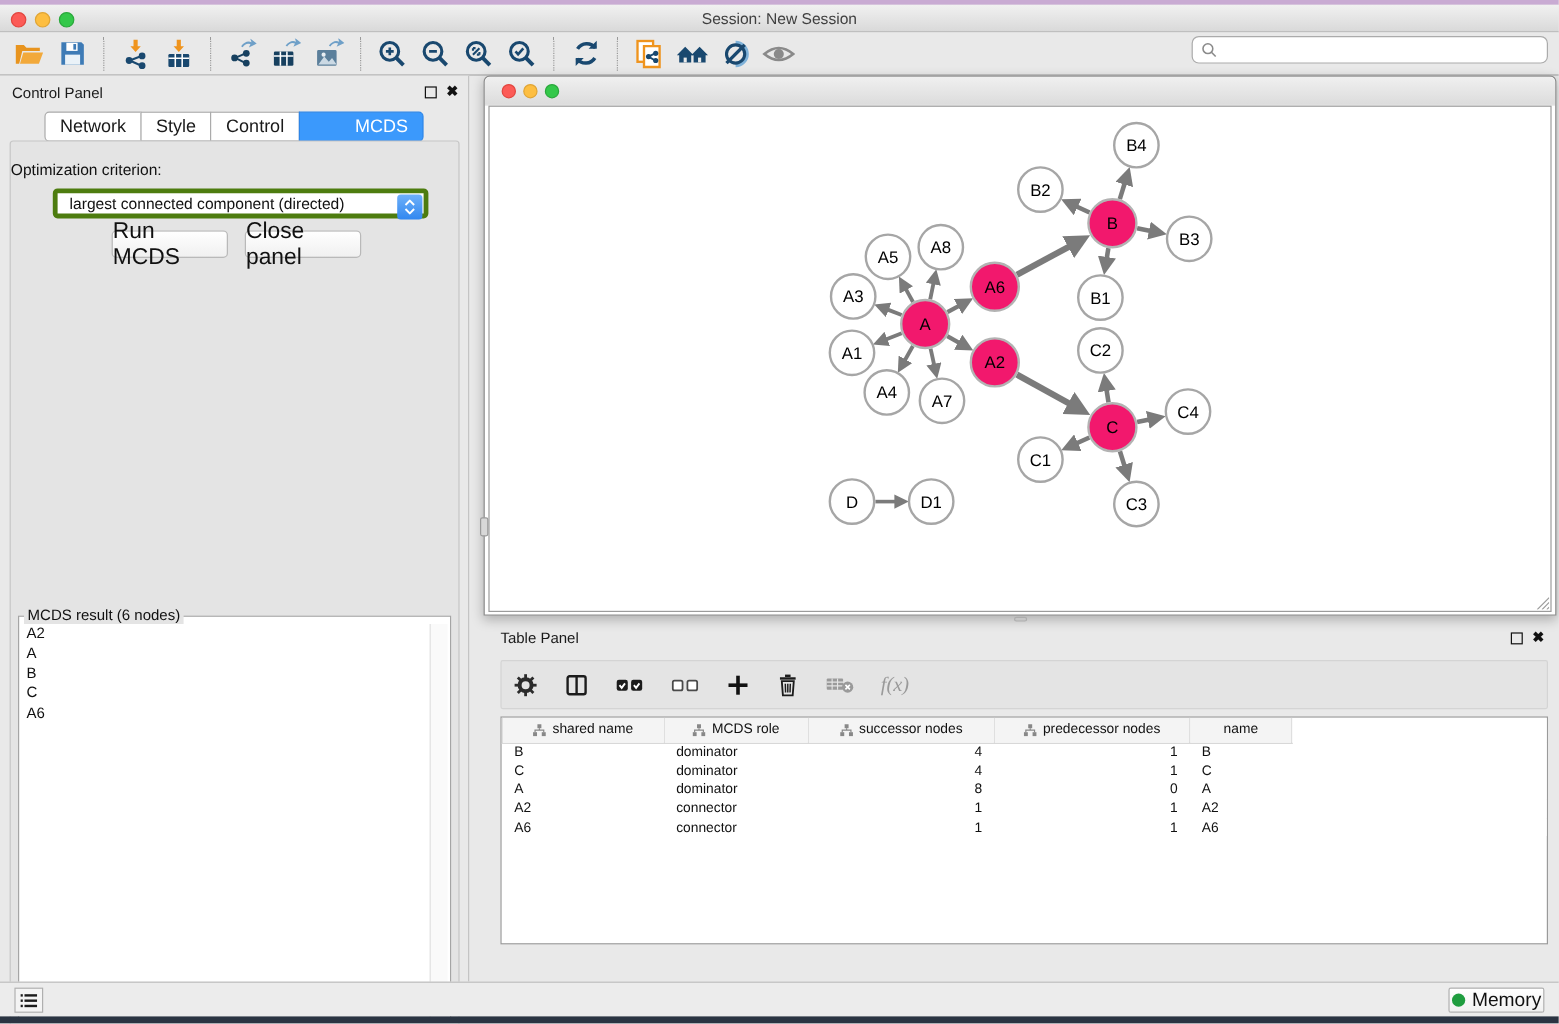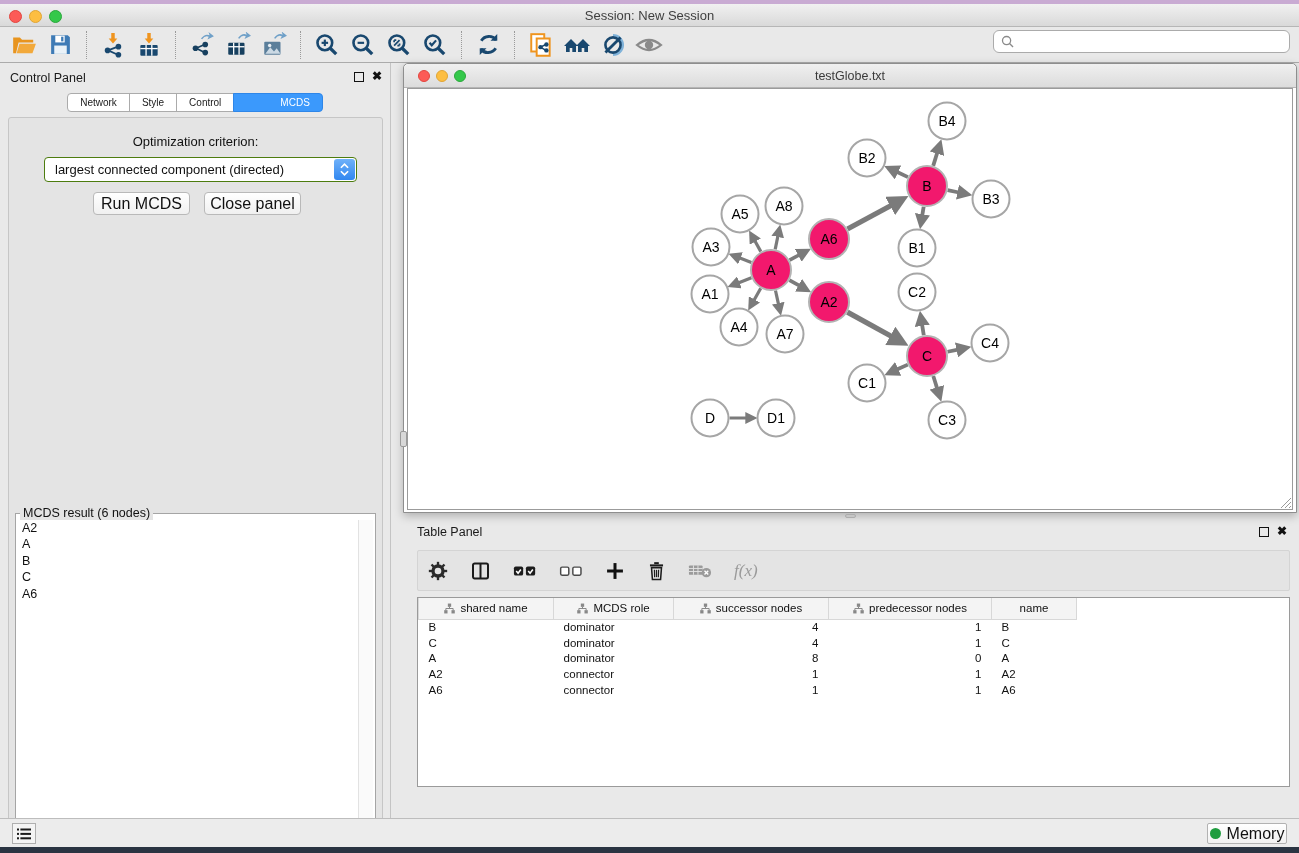--- a/index.html
+++ b/index.html
@@ -30,38 +30,38 @@
   
   .control-panel { position:absolute; left:0; top:63px; width:391px; height:755px; background:#E9E9E9;
     border-right:1px solid #C4C4C4; }
   .cp-header { position:absolute; left:0; top:0; width:100%; height:30px; }
   .cp-title { position:absolute; left:10px; top:8px; font-size:12.5px; color:#1a1a1a; }
   .panel-float { position:absolute; top:9px; width:10px; height:10px; border:1.6px solid #111; }
   .panel-close { position:absolute; top:6px; font-size:12px; font-weight:bold; color:#111; }
   .cp-header .panel-float { right:26px; } .cp-header .panel-close { right:8px; }
 
   .cp-tabs { position:absolute; left:0; top:30px; width:100%; display:flex; justify-content:center; }
-  .tab { border:1px solid #ABABAB; background:#fff; padding:3px 12px; font-size:10px; color:#1a1a1a;
+  .tab { border:1px solid #ABABAB; background:#fff; padding:3px 12px; font-size:15px; color:#1a1a1a;
     margin-left:-1px; }
   .tab.first { border-radius:4px 0 0 4px; margin-left:0; }
   .tab.last  { border-radius:0 4px 4px 0;padding-left:46px; }
   .tab.active { background:#3B99FC; color:#fff; border-color:#2E86E8; }
 
   .cp-content { position:absolute; left:8px; top:54px; width:375px; height:747px; background:#E4E4E4;
     border:1px solid #C6C6C6; border-radius:3px; }
-  .opt-label { position:absolute; left:0; right:0; top:16px; text-align:center; font-size:13px; color:#111; }
+  .opt-label { position:absolute; left:0; right:0; top:16px; text-align:left; font-size:13px; color:#111; }
   .criterion { position:absolute; left:35px; top:39px; width:313px; height:25px; background:#fff;
-    border:1px solid #4d7c0f; border-radius:4px; font-size:13px; color:#111;
+    border:4px solid #4d7c0f; border-radius:4px; font-size:13px; color:#111;
     display:flex; align-items:center; padding-left:10px; }
   .criterion .stepper { position:absolute; right:1px; top:1px; width:21px; height:21px; border-radius:3px;
     background:linear-gradient(#6FB1F9,#3187F0); display:flex; flex-direction:column;
     align-items:center; justify-content:center; gap:1px; }
   .criterion .stepper svg { display:block; }
   .btn { position:absolute; height:23px; background:linear-gradient(#FFFFFF,#F0F0F0);
-    border:1px solid #B9B9B9; border-radius:4px; font-size:16px; color:#111;
+    border:1px solid #B9B9B9; border-radius:4px; font-size:19px; color:#111;
     display:flex; align-items:center; justify-content:center; }
   .btn-run { left:84px; top:74px; width:97px; }
   .btn-close { left:195px; top:74px; width:97px; }
 
   .mcds-box { position:absolute; left:6px; top:395px; width:361px; height:338px;
     border:1px solid #A5A5A5; background:#fff; }
   .mcds-legend { position:absolute; left:4px; top:-8px; background:#E4E4E4; padding:0 3px;
     font-size:12.5px; color:#111; }
   .mcds-list { position:absolute; left:2px; top:6px; bottom:2px; right:18px; overflow:hidden;
     font-size:12.5px; color:#111; }
@@ -329,21 +329,20 @@
         <div class="mcds-scroll"></div>
       </div>
     </div>
   </div>
 
   <div class="net-window">
     <div class="net-titlebar">
       <span class="tl red"></span>
       <span class="tl yellow"></span>
       <span class="tl green"></span>
-      <div class="title">testGlobe.txt</div>
     </div>
     <div class="net-canvas"></div>
     <svg id="network-svg" viewBox="404 87 892 424">
       <defs>
         <marker id="arrow" viewBox="0 0 4 4" refX="0.4" refY="2" markerWidth="4" markerHeight="4" orient="auto" markerUnits="strokeWidth">
           <path d="M0,0 L4,2 L0,4 z" fill="#7B7B7B"></path>
         </marker>
       </defs>
       <g id="edge-layer">
           <line x1="760.8293664566471" y1="250.62724263136246" x2="754.6747712554092" y2="239.50926420331984" stroke="#7B7B7B" stroke-width="3.2" marker-end="url(#arrow)"></line>

